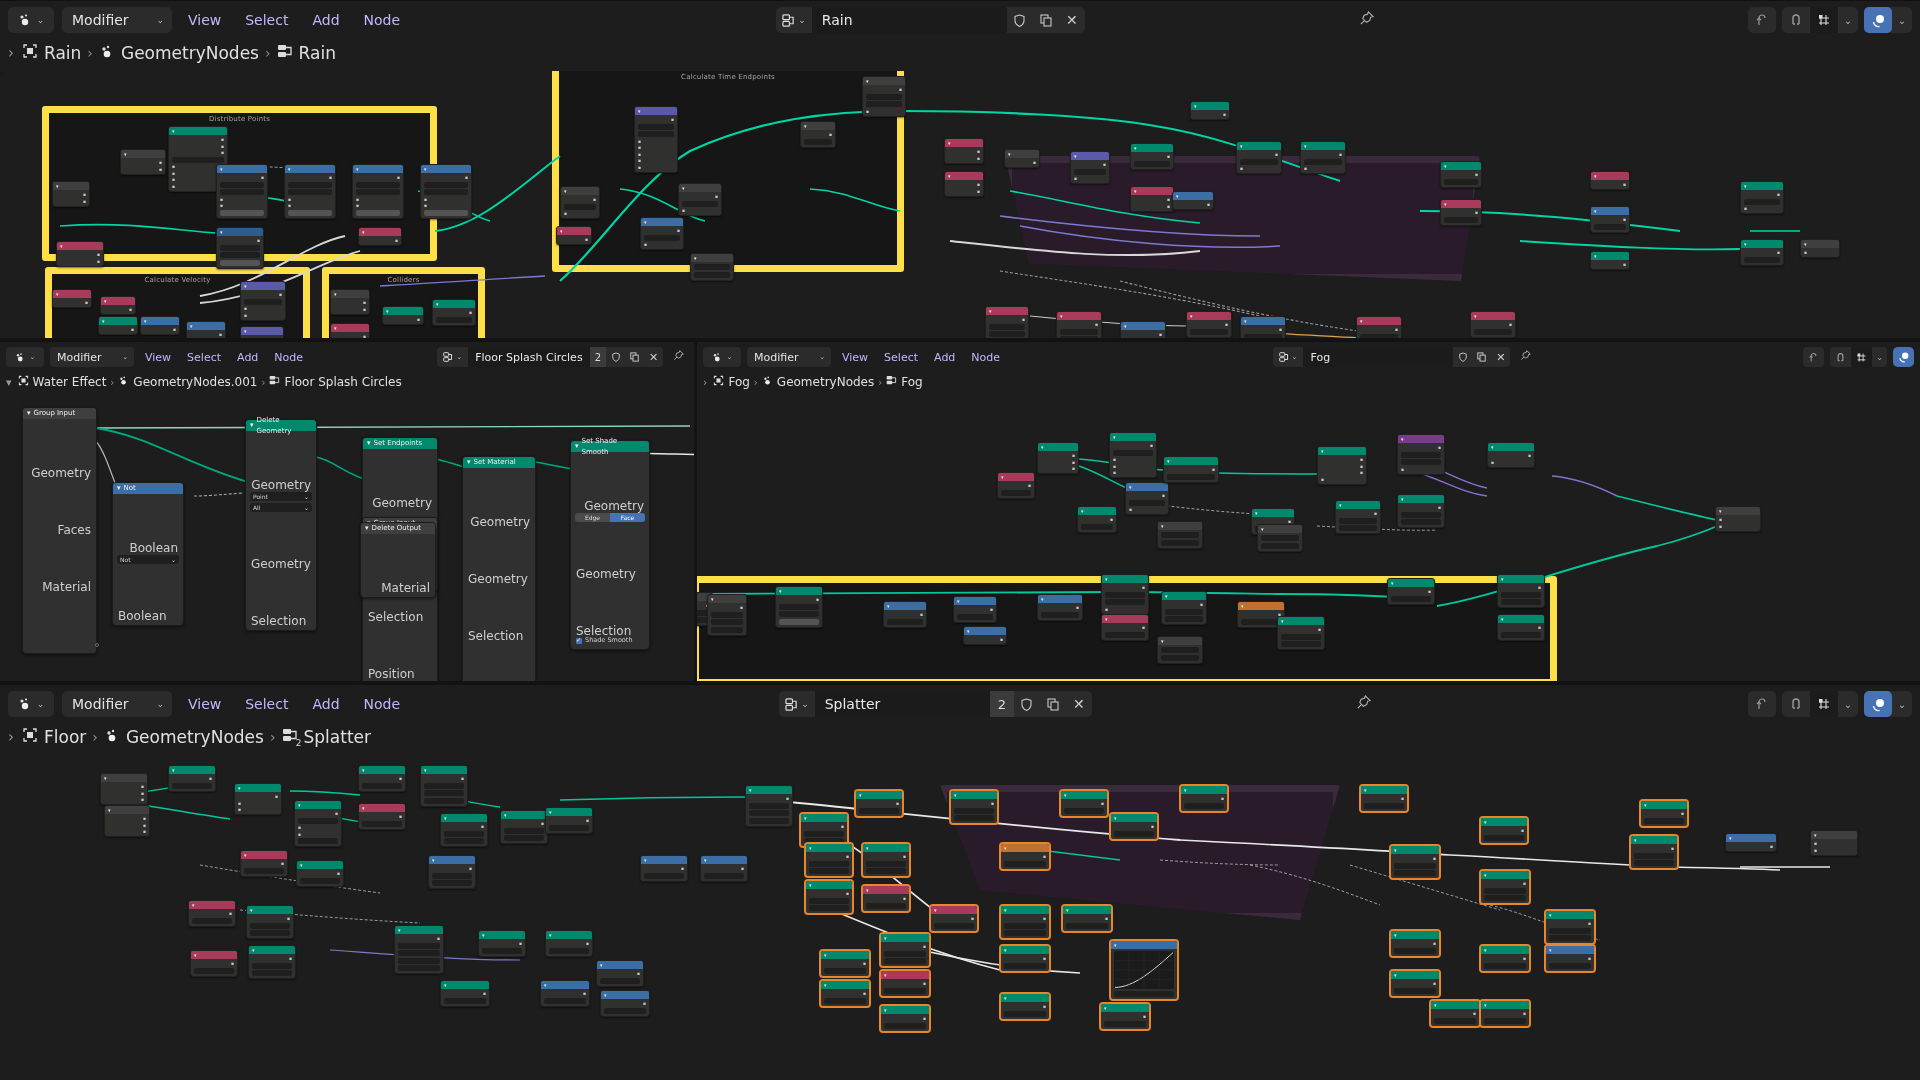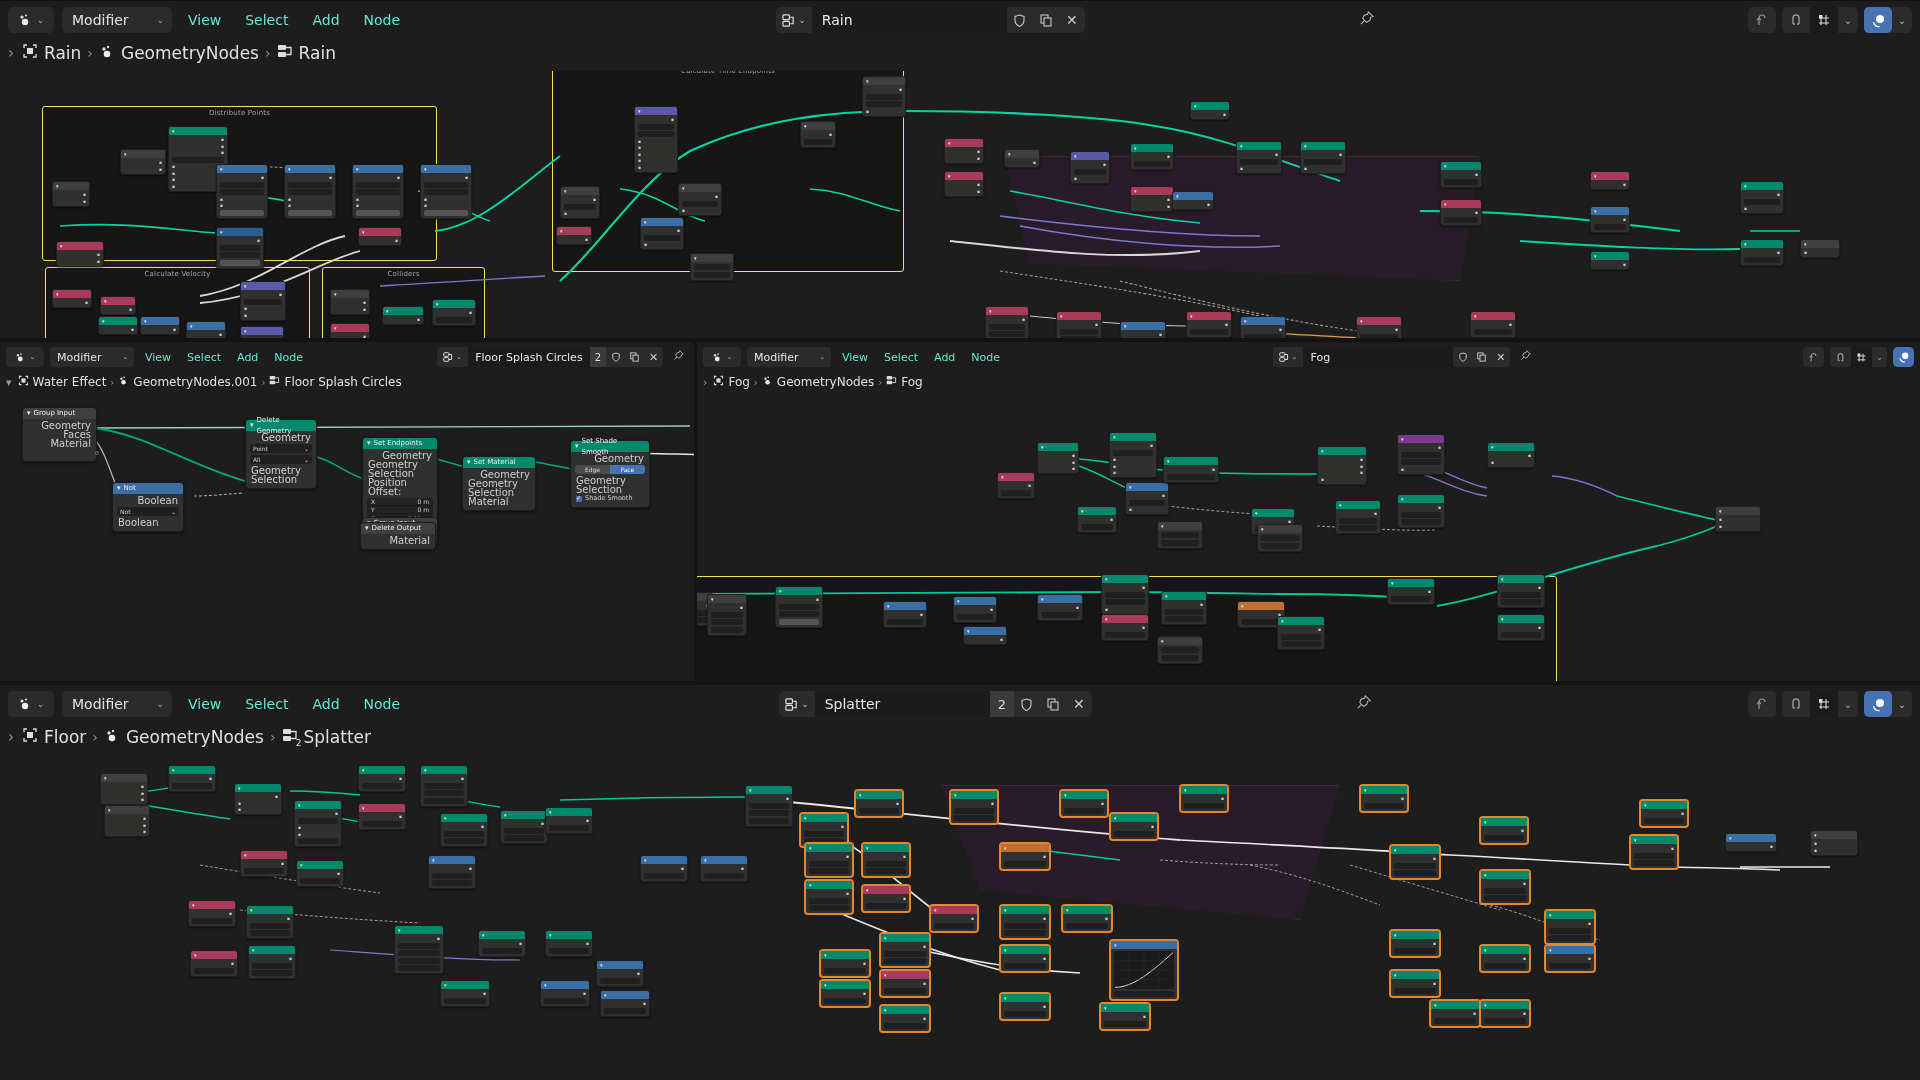--- a/index.html
+++ b/index.html
@@ -18,21 +18,21 @@
     background:#2b2b2b; border-radius:5px; height:26px; color:#e3e3e3;
     font-size:14px; padding:0 8px; white-space:nowrap; }
   .small .btn { height:20px; font-size:11px; border-radius:4px; padding:0 6px; }
 
   .editor-type { width:46px; gap:3px; }
   .small .editor-type { width:38px; }
 
   .dropdown { gap:18px; padding:0 8px 0 10px; min-width:110px; justify-content:space-between; }
   .small .dropdown { min-width:84px; gap:10px; padding:0 6px 0 7px; }
 
-  .menu-item { color:#5eead4; font-size:14px; padding:0 8px; cursor:default; white-space:nowrap; }
+  .menu-item { color:#c4b5fd; font-size:14px; padding:0 8px; cursor:default; white-space:nowrap; }
   .small .menu-item { font-size:11px; padding:0 5px; }
 
   .spacer { flex:1 1 auto; }
 
   
   .idblock { display:flex; align-items:center; height:26px; border-radius:5px; overflow:hidden; }
   .small .idblock { height:20px; border-radius:4px; }
   .id-icon { display:flex; align-items:center; gap:3px; background:#2b2b2b; padding:0 6px; height:100%; }
   .id-name { background:#1b1b1b; color:#e8e8e8; font-size:14px; padding:0 10px;
     display:flex; align-items:center; height:100%; min-width:180px; }
@@ -63,21 +63,21 @@
     color:#e0e0e0; font-size:17px; position:relative; z-index:5; }
   .breadcrumb.small { font-size:12px; padding:3px 6px; gap:4px; }
   .bc-sep { color:#8d8d8d; font-size:14px; }
   .breadcrumb.small .bc-sep { font-size:10px; }
   .bc-arrow { color:#9a9a9a; font-size:15px; margin-right:2px; }
 
   
   .canvas { position:absolute; left:0; right:0; bottom:0; background:#1d1d1d; overflow:hidden; }
 
   .frame { position:absolute; background:#161616; border-radius:3px;
-    border:1px solid #fde047; }
+    border:7px solid #fde047; }
   .frame > .frame-label { position:absolute; top:2px; left:0; right:0; text-align:center;
     color:#a3a3a3; font-size:7px; letter-spacing:.2px; }
   .frame.purple { background:#2a1b2b; border-color:#3a2a3b; }
 
   .node { position:absolute; background:#30302f; border-radius:3px;
     border:1px solid #202020; overflow:hidden; box-shadow:0 1px 2px rgba(0,0,0,.5); }
   .node > .nh { height:8px; font-size:5px; color:#e6e6e6; padding:0 3px;
     display:flex; align-items:center; gap:2px; line-height:8px; overflow:hidden; }
   .node .nb { padding:2px 3px; display:flex; flex-direction:column; gap:1.5px; }
   .sock { font-size:4.5px; color:#c9c9c9; line-height:5px; white-space:nowrap; }
@@ -98,22 +98,22 @@
 
   svg.wire { position:absolute; left:0; top:0; width:100%; height:100%; pointer-events:none; }
 
   
   .dnode { position:absolute; background:#303030; border-radius:4px;
     border:1px solid #1b1b1b; width:92px; box-shadow:0 1px 3px rgba(0,0,0,.55); }
   .dnode .dh { height:11px; font-size:7px; color:#f0f0f0; line-height:11px;
     padding:0 4px; display:flex; align-items:center; gap:3px;
     border-radius:3px 3px 0 0; }
   .dnode .db { padding:2px 0 4px; }
-  .drow { font-size:10px; color:#cfcfcf; line-height:9px; padding:0 5px;
-    position:relative; white-space:nowrap; }
+  .drow { font-size:12px; color:#cfcfcf; line-height:9px; padding:0 5px;
+    position:relative; white-space:nowrap;margin-top:48px; }
   .drow.out { text-align:right; }
   .dsel { margin:2px 4px; background:#1f1f1f; border-radius:3px; height:9px;
     font-size:6px; color:#d5d5d5; display:flex; align-items:center;
     justify-content:space-between; padding:0 3px; }
   .dvec { margin:2px 4px; background:#232323; border-radius:3px; overflow:hidden; }
   .dvec div { height:8px; font-size:6px; color:#d0d0d0; display:flex;
     align-items:center; justify-content:space-between; padding:0 4px;
     border-bottom:1px solid #1a1a1a; }
   .dtoggle { margin:2px 4px; display:flex; height:9px; border-radius:3px; overflow:hidden; }
   .dtoggle span { flex:1; font-size:6px; display:flex; align-items:center;

